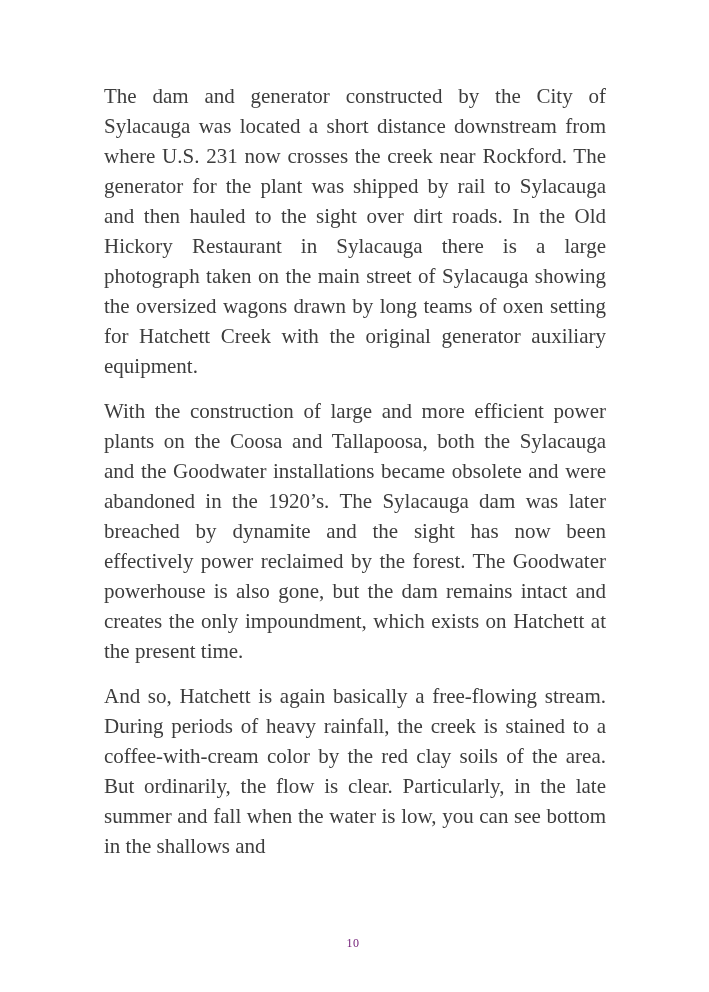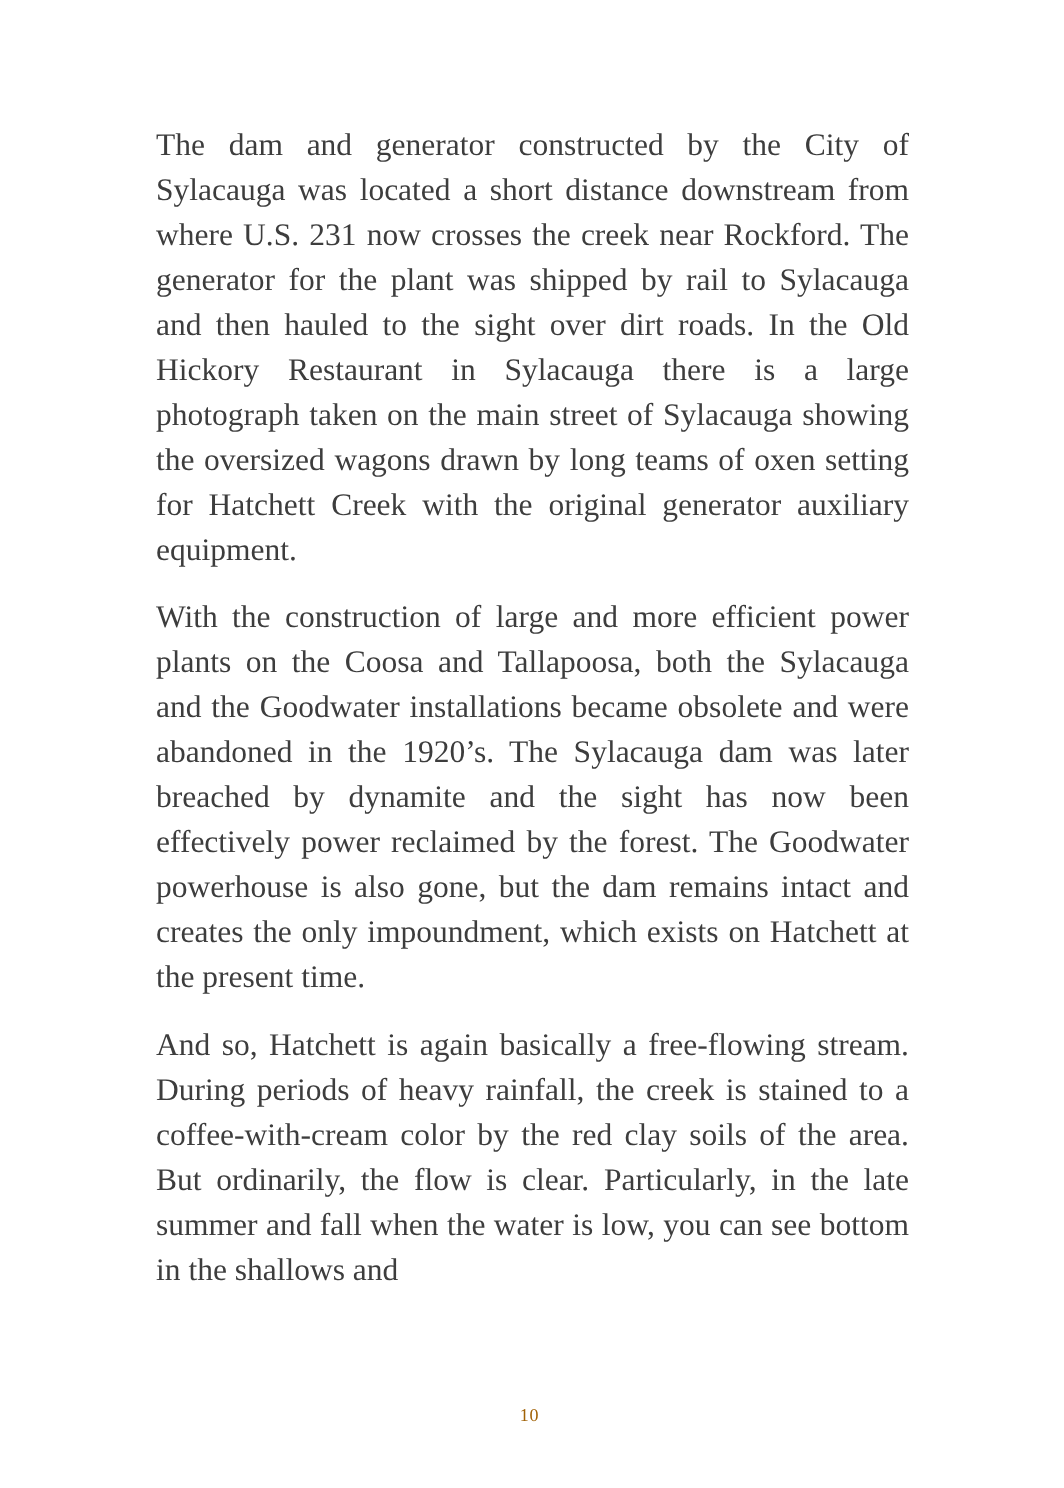--- a/index.html
+++ b/index.html
@@ -36,21 +36,21 @@
     margin-bottom: 16px;
   }
   .page-number {
     position: absolute;
     top: 936px;
     left: 0;
     right: 0;
     text-align: center;
     font-size: 12px;
     letter-spacing: 0.5px;
-    color: #a16207;
+    color: #701a75;
   }
 </style>
 </head>
 <body>
 
 <div class="page">
   <div class="content">
     <p>The dam and generator constructed by the City of Sylacauga was located a short distance downstream from where U.S. 231 now crosses the creek near Rockford. The generator for the plant was shipped by rail to Sylacauga and then hauled to the sight over dirt roads. In the Old Hickory Restaurant in Sylacauga there is a large photograph taken on the main street of Sylacauga showing the oversized wagons drawn by long teams of oxen setting for Hatchett Creek with the original generator auxiliary equipment.</p>
     <p>With the construction of large and more efficient power plants on the Coosa and Tallapoosa, both the Sylacauga and the Goodwater installations became obsolete and were abandoned in the 1920’s. The Sylacauga dam was later breached by dynamite and the sight has now been effectively power reclaimed by the forest. The Goodwater powerhouse is also gone, but the dam remains intact and creates the only impoundment, which exists on Hatchett at the present time.</p>
     <p>And so, Hatchett is again basically a free-flowing stream. During periods of heavy rainfall, the creek is stained to a coffee-with-cream color by the red clay soils of the area. But ordinarily, the flow is clear. Particularly, in the late summer and fall when the water is low, you can see bottom in the shallows and</p>

